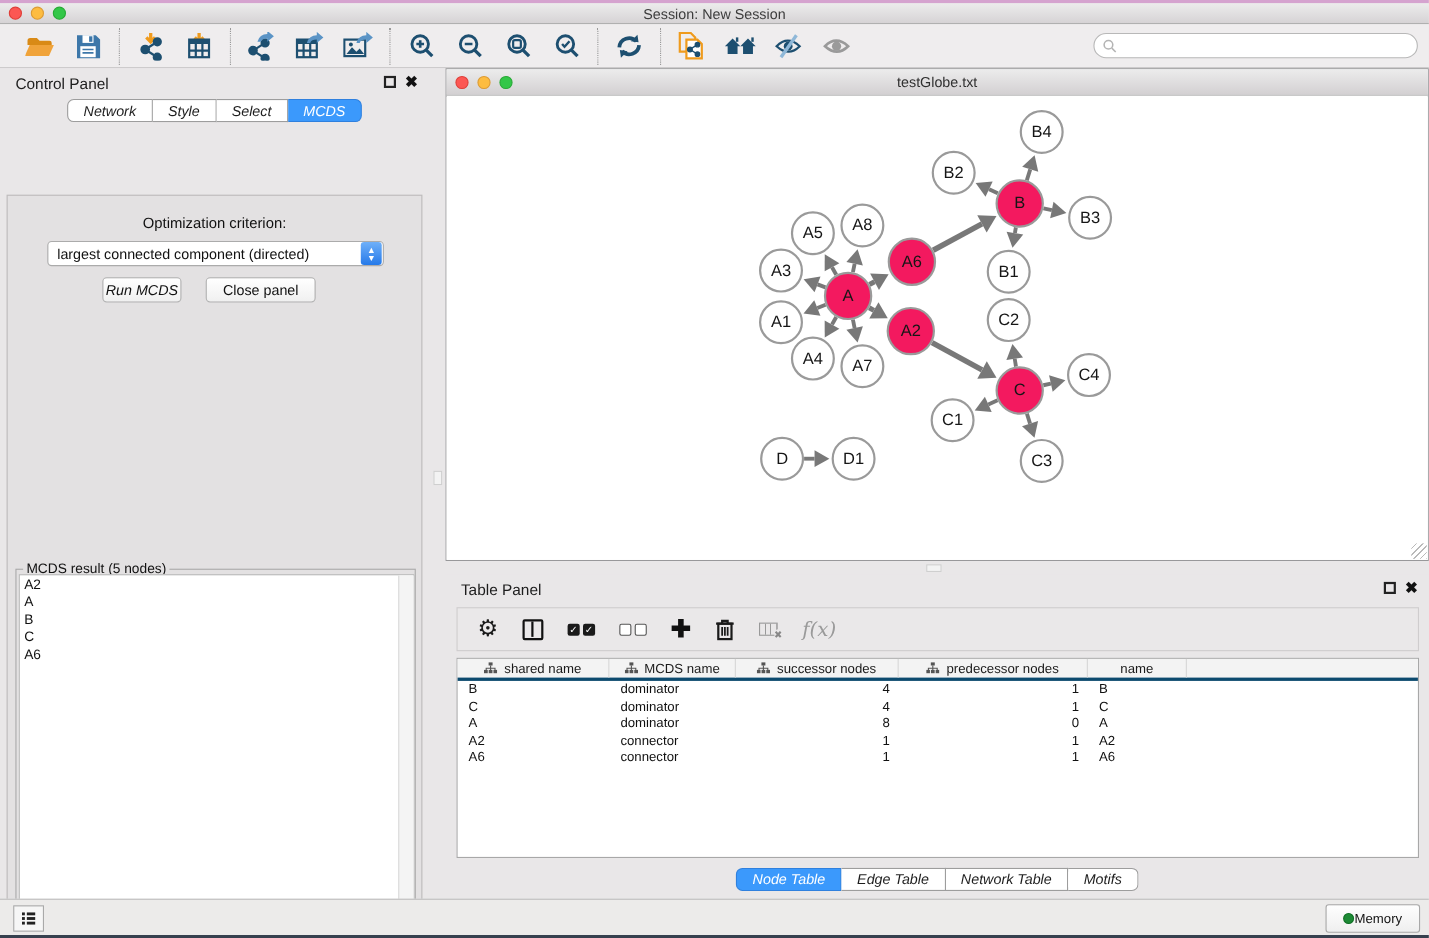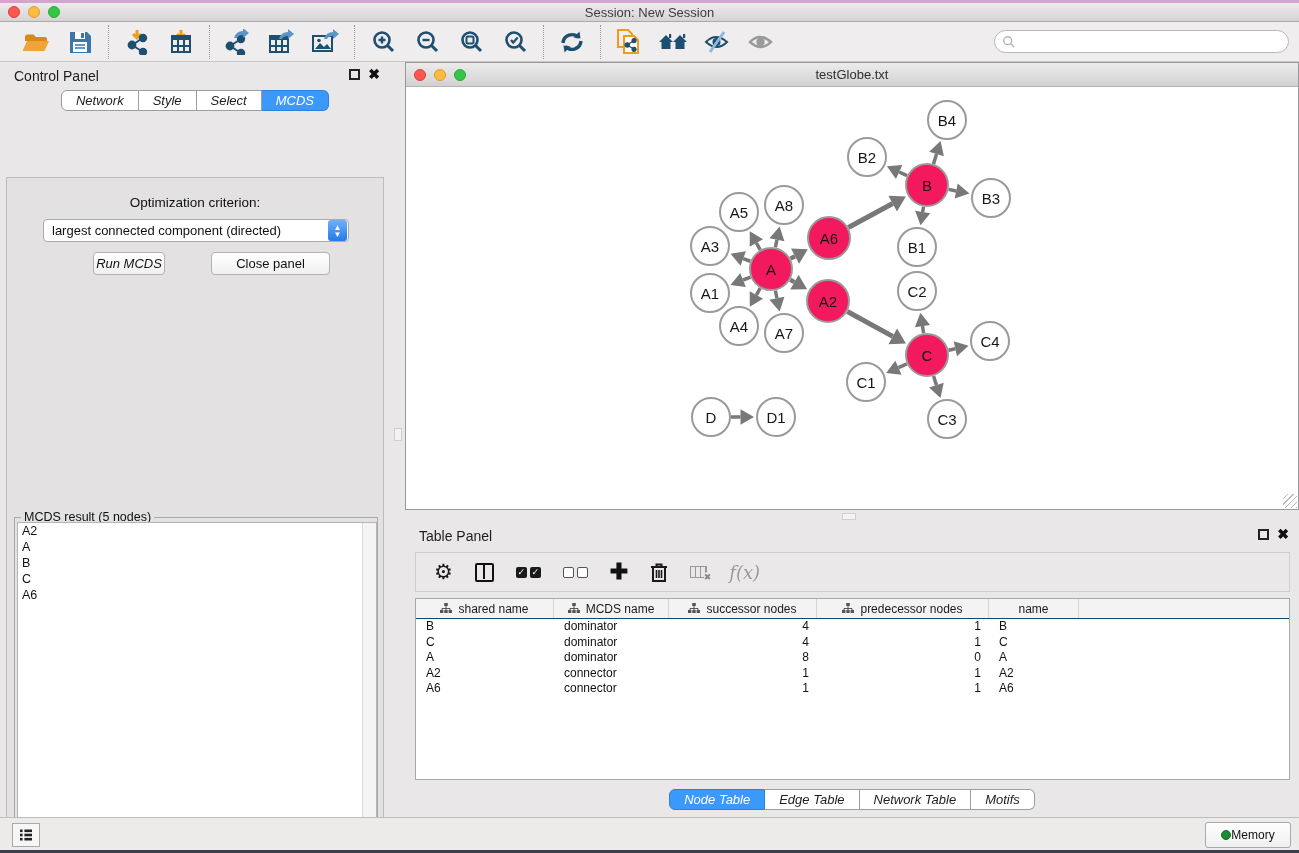--- a/index.html
+++ b/index.html
@@ -53,21 +53,21 @@
   .dropdown { position:absolute; left:36px; top:41px; width:306px; height:23px; background:#fff;
     border:1px solid #ababab; border-radius:4px; display:flex; align-items:center; cursor:pointer; }
   .dropdown-text { flex:1; padding-left:8px; font-size:13px; color:#111; white-space:nowrap; }
   .dropdown-stepper { width:19px; height:21px; border-radius:3px; margin-right:1px;
     background:linear-gradient(#6fb0f9,#2579e9); display:flex; flex-direction:column; align-items:center; justify-content:center; gap:2px; }
   .dropdown-stepper span { color:#fff; font-size:8px; line-height:5px; }
   .cp-btn { position:absolute; top:74px; height:23px; background:linear-gradient(#ffffff,#f0f0f0);
     border:1px solid #b3b3b3; border-radius:4px; font-size:13px; color:#111;
     display:flex; align-items:center; justify-content:center; cursor:pointer; font-family:"Liberation Sans",sans-serif; }
   .btn-run { left:86px; width:72px;font-style:italic; }
-  .btn-close { left:204px; width:119px; }
+  .btn-close { left:180px; width:100px; }
 
   .result-box { position:absolute; left:7px; top:339px; width:364px; height:341px;
     border:1px solid #a9a9a9; }
   .result-legend { position:absolute; left:6px; top:-8px; background:#e3e1e2; padding:0 3px; font-size:12.5px; color:#111; }
   .result-list { position:absolute; left:2px; top:4px; width:360px; height:335px; background:#fff;
     border:1px solid #b5b5b5; overflow:hidden; }
   .result-scroll { position:absolute; right:0; top:0; width:14px; height:100%; background:#f4f4f4; border-left:1px solid #d9d9d9; }
   .result-item { font-size:12.5px; line-height:16px; padding-left:4px; color:#111; }
 
   
@@ -99,21 +99,21 @@
   .cb.checked { background:#1a1a1a; color:#fff; font-size:9px; line-height:11px; text-align:center; }
   .cb.unchecked { background:#fff; border:1.5px solid #555; }
   .plus-glyph { font-size:22px; font-weight:bold; color:#111; line-height:20px; }
   .fx-glyph { font-family:"DejaVu Serif", serif; font-style:italic; font-size:18px; color:#9a9a9a; }
   .tablex-glyph { position:relative; width:17px; height:12px; border:1.5px solid #999;
     background:repeating-linear-gradient(90deg, transparent 0 4px, #999 4px 5px); }
   .tablex-glyph::after { content:"✖"; position:absolute; right:-5px; bottom:-5px; font-size:9px; color:#888;
     background:#eae8e9; border-radius:50%; }
 
   .tp-table { position:absolute; left:10px; top:76px; width:875px; height:182px; background:#fff; border:1px solid #a8a8a8; }
-  .tp-header { display:flex; height:20px; background:#f3f3f3; border-bottom:1px solid #0c4a6e; }
+  .tp-header { display:flex; height:20px; background:#f3f3f3; border-bottom:3px solid #0c4a6e; }
   .tp-hcell { display:flex; align-items:center; justify-content:center; gap:6px; border-right:1px solid #d6d6d6;
     font-size:12px; color:#1a1a1a; overflow:hidden; }
   .tp-row { display:flex; height:15.6px; }
   .tp-cell { font-size:12px; color:#111; line-height:15.6px; overflow:hidden; white-space:nowrap; }
   .al { text-align:left; padding-left:10px; }
   .ar { text-align:right; padding-right:8px; }
 
   .tp-tabs { position:absolute; left:0; width:894px; top:267px; display:flex; justify-content:center; }
 
   

